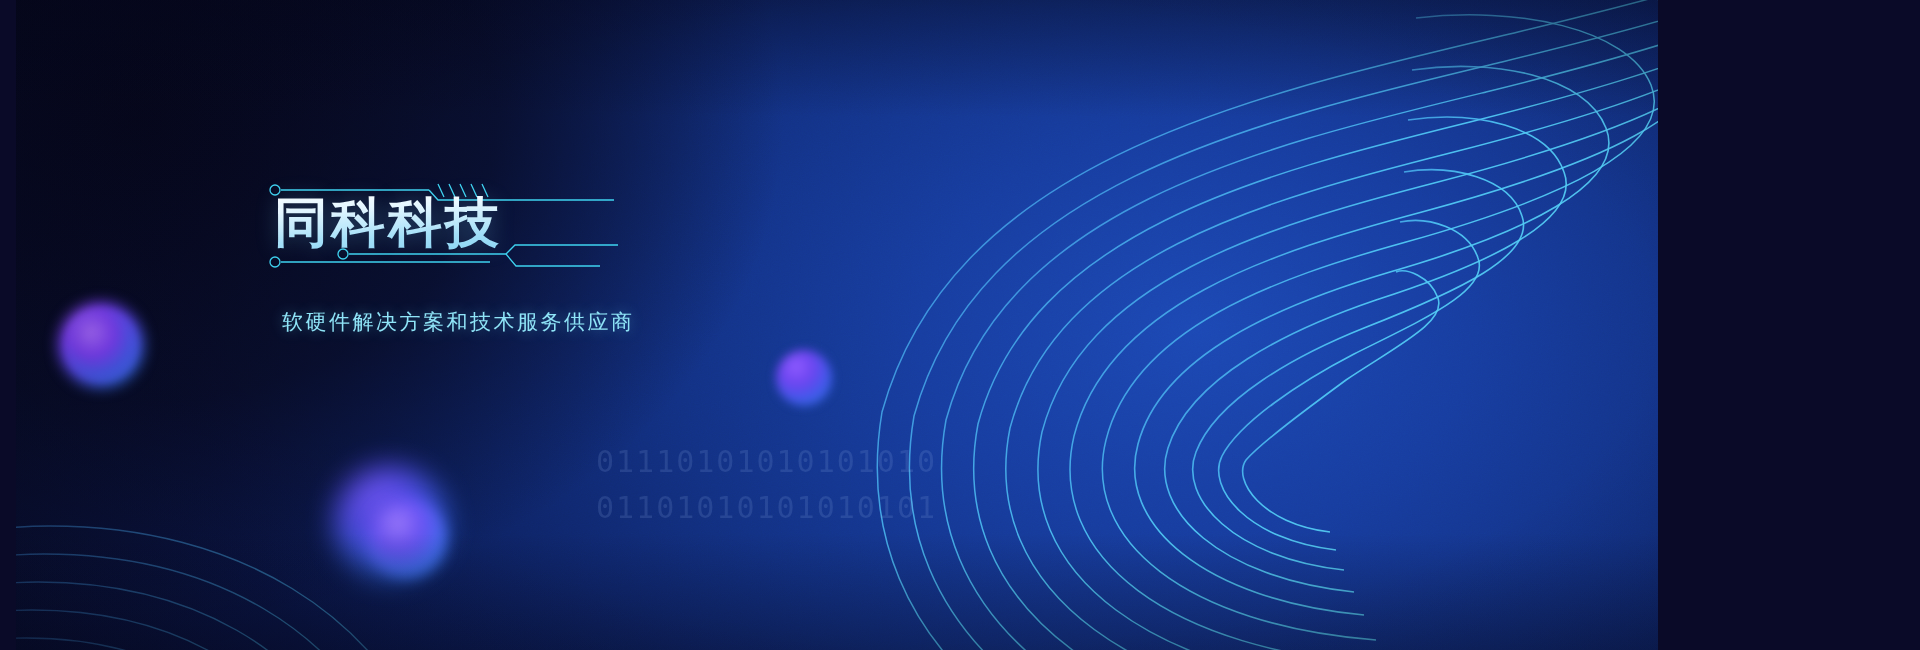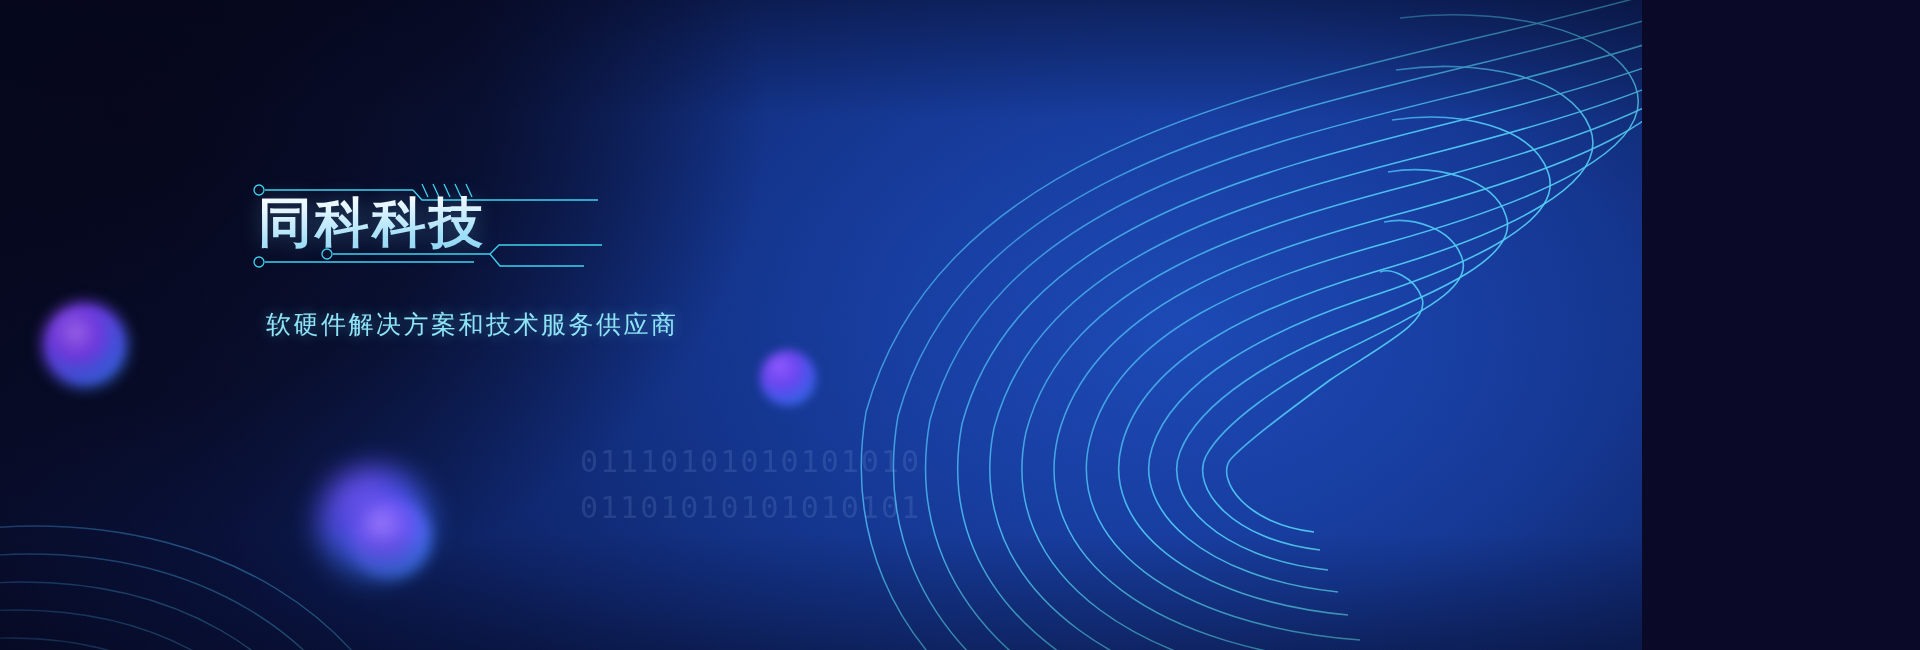--- a/index.html
+++ b/index.html
@@ -4,20 +4,21 @@
 <style>
   html,body{margin:0;padding:0;background:#0a0a28;}
   *{box-sizing:border-box;}
 
   .banner{
     position:relative;
     width:1642px;height:650px;
     overflow:hidden;
     font-family:"Liberation Sans","DejaVu Sans",sans-serif;
     background:#0d1036;
+    margin-left:16px;
   }
 
   
   .bg-base{
     position:absolute;inset:0;
     background:
       radial-gradient(ellipse 1250px 900px at 1180px 330px, #1c48b4 0%, #173da0 22%, #123184 42%, #0d2263 62%, #0a1648 80%, #080f33 100%),
       linear-gradient(105deg,#070a26 0%,#0a0f33 24%,#0d1c57 48%,#14308a 72%,#1a3ea6 100%);
   }
   .bg-dark-left{
@@ -95,21 +96,21 @@
   .title-shadow{
     position:absolute;left:8px;top:18px;
     font-size:54px;line-height:1;font-weight:700;letter-spacing:3px;
     font-family:"DejaVu Sans","Liberation Sans",sans-serif;
     color:rgba(90,190,255,.28);
     filter:blur(9px);white-space:nowrap;z-index:-1;
   }
 
   .subtitle{
     margin-top:38px;margin-left:16px;
-    font-size:25px;letter-spacing:2.5px;
+    font-size:21px;letter-spacing:2.5px;
     color:#8fe4f7;
     font-family:Liberation Serif, serif;
     text-shadow:0 0 14px rgba(100,220,255,.40);
     white-space:nowrap;
   }
 </style>
 </head>
 <body>
 
 <div class="banner">

